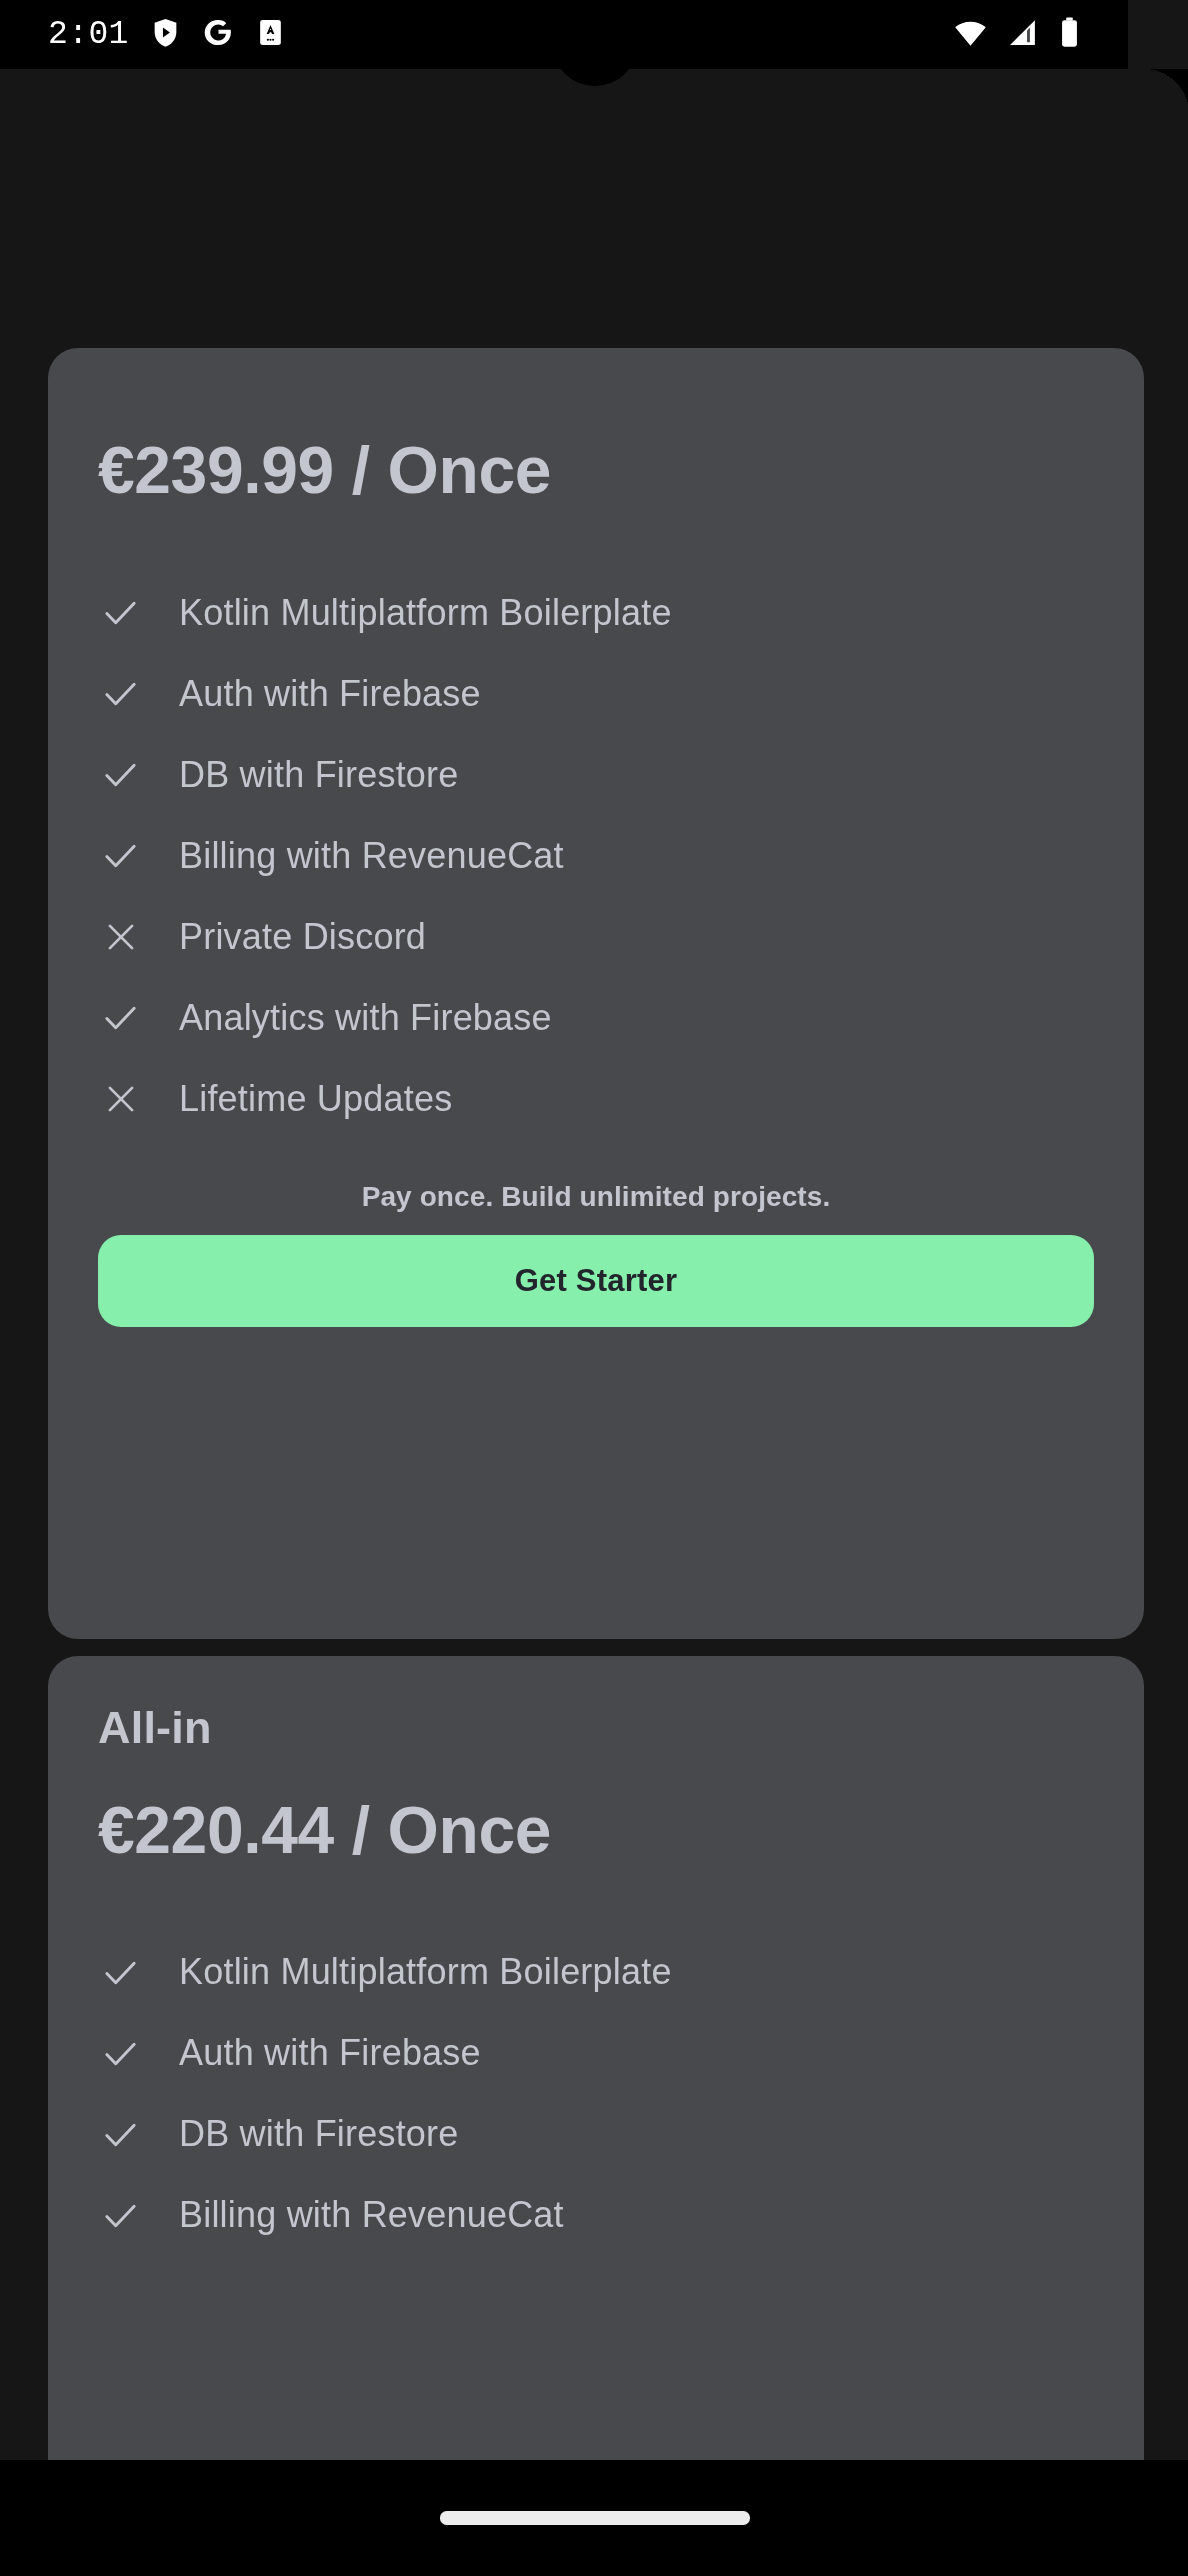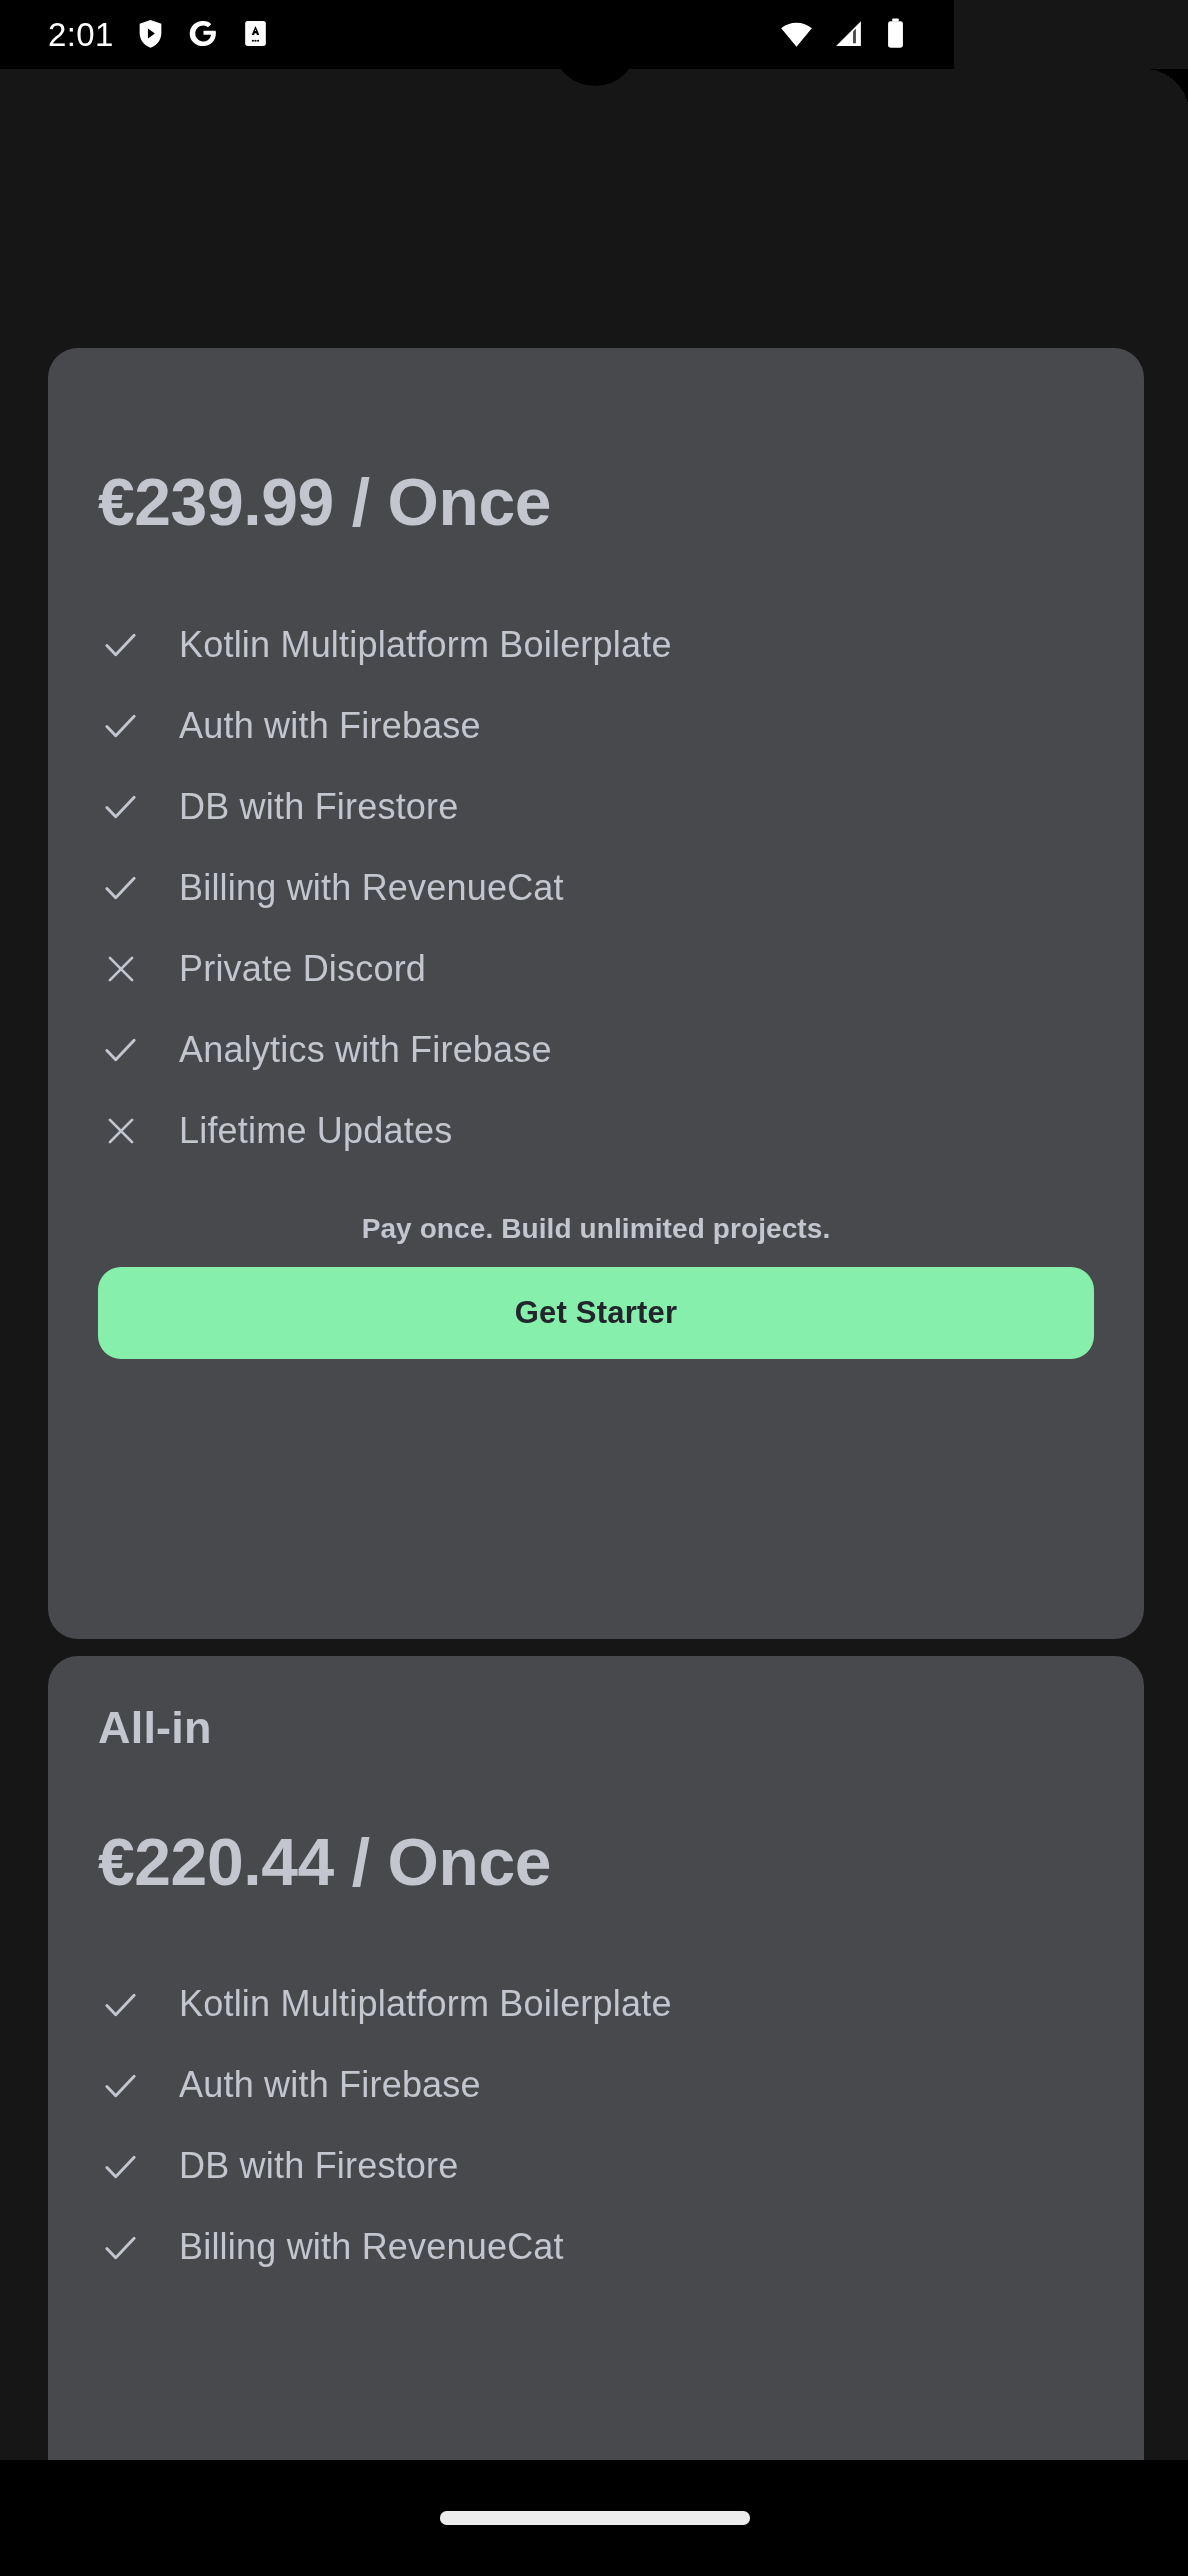--- a/index.html
+++ b/index.html
@@ -12,24 +12,25 @@
   .phone {
     position:relative;
     width:1189px; height:2576px;
     background:#161616;
     overflow:hidden;
   }
 
   
   .statusbar {
     position:absolute; top:0; left:0;
-    width:954px; height:69px;
+    width:1128px; height:69px;
     background:#000;
     display:flex; align-items:center;
     z-index:20;
+    font-family:Liberation Mono, monospace;
   }
   .sb-left { display:flex; align-items:center; gap:21.5px; padding-left:48px; }
   .sb-time { color:#fff; font-size:33px; letter-spacing:0.4px; font-weight:400; }
   .sb-right { margin-left:auto; display:flex; align-items:center; gap:18px; padding-right:46px; }
   .sb-icon { display:block; }
 
   
   .notch {
     position:absolute;
     top:0; left:50%; transform:translateX(-50%);
@@ -96,21 +97,21 @@
     font-size:45px;
     font-weight:700;
     letter-spacing:0.2px;
     line-height:1.15;
   }
   .plan-price {
     color:#C3C6CF;
     font-size:66px;
     font-weight:700;
     letter-spacing:-0.4px;
-    margin-top:70px;
+    margin-top:38px;
     white-space:nowrap;
   }
 
   .feature-list { margin-top:64px; }
   .feature-row {
     display:flex; align-items:center;
     height:81px;
   }
   .feature-icon {
     width:45px; height:45px;

